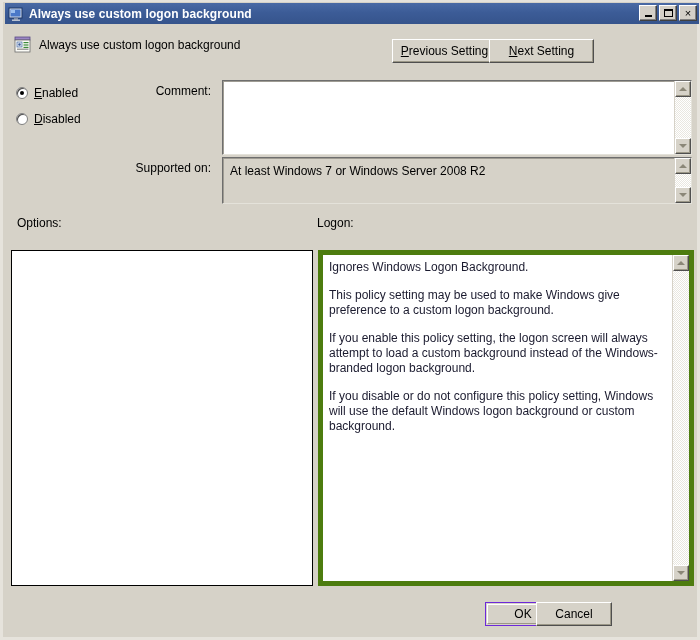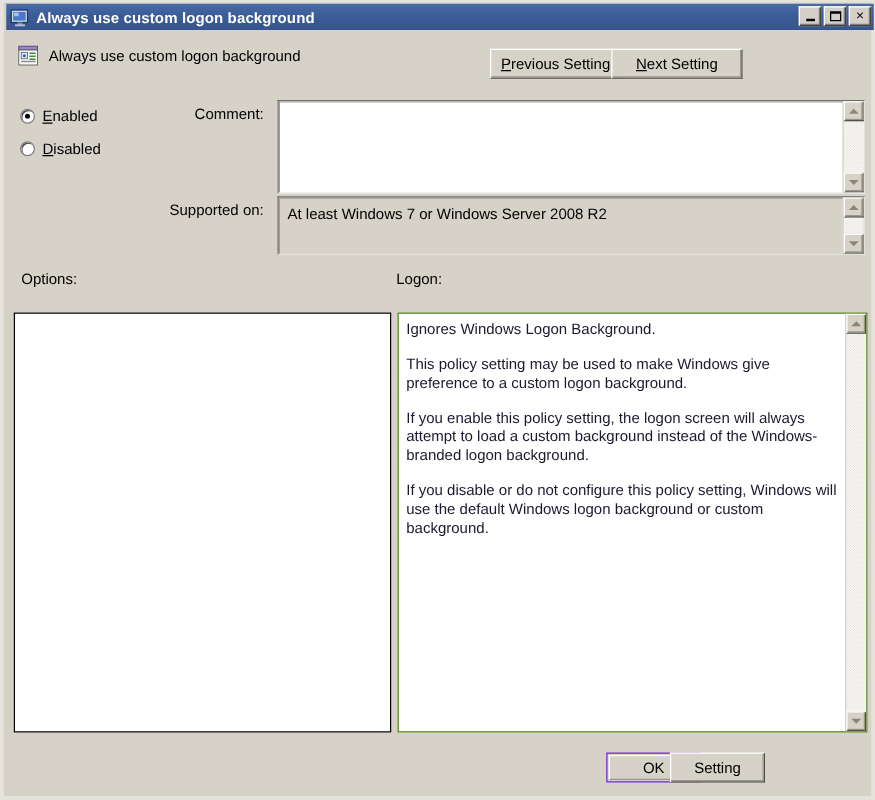--- a/index.html
+++ b/index.html
@@ -275,21 +275,21 @@
     background: #ffffff;
     border: 1px solid #000000;
     box-sizing: border-box;
     overflow: hidden;
   }
   #help-panel {
     position: absolute;
     left: 315px; top: 248px;
     width: 376px; height: 336px;
     background: #ffffff;
-    border: 1px solid #4d7c0f;
+    border: 5px solid #4d7c0f;
     box-sizing: border-box;
     overflow: hidden;
   }
   #help-text {
     position: absolute;
     left: 6px; top: 5px;
     right: 22px;
     font-size: 12px;
     line-height: 15px;
     color: #1a1a2e;
@@ -426,16 +426,16 @@
         </span>
     </div>
   </div>
 
   <div class="btn default" id="btn-ok">
     <span class="inner"></span>
     <span class="lbl">OK</span>
   </div>
   <div class="btn" id="btn-cancel">
     <span class="inner"></span>
-    <span class="lbl">Setting</span>
+    <span class="lbl">Cancel</span>
   </div>
 
 </div>
 
 </body></html>

